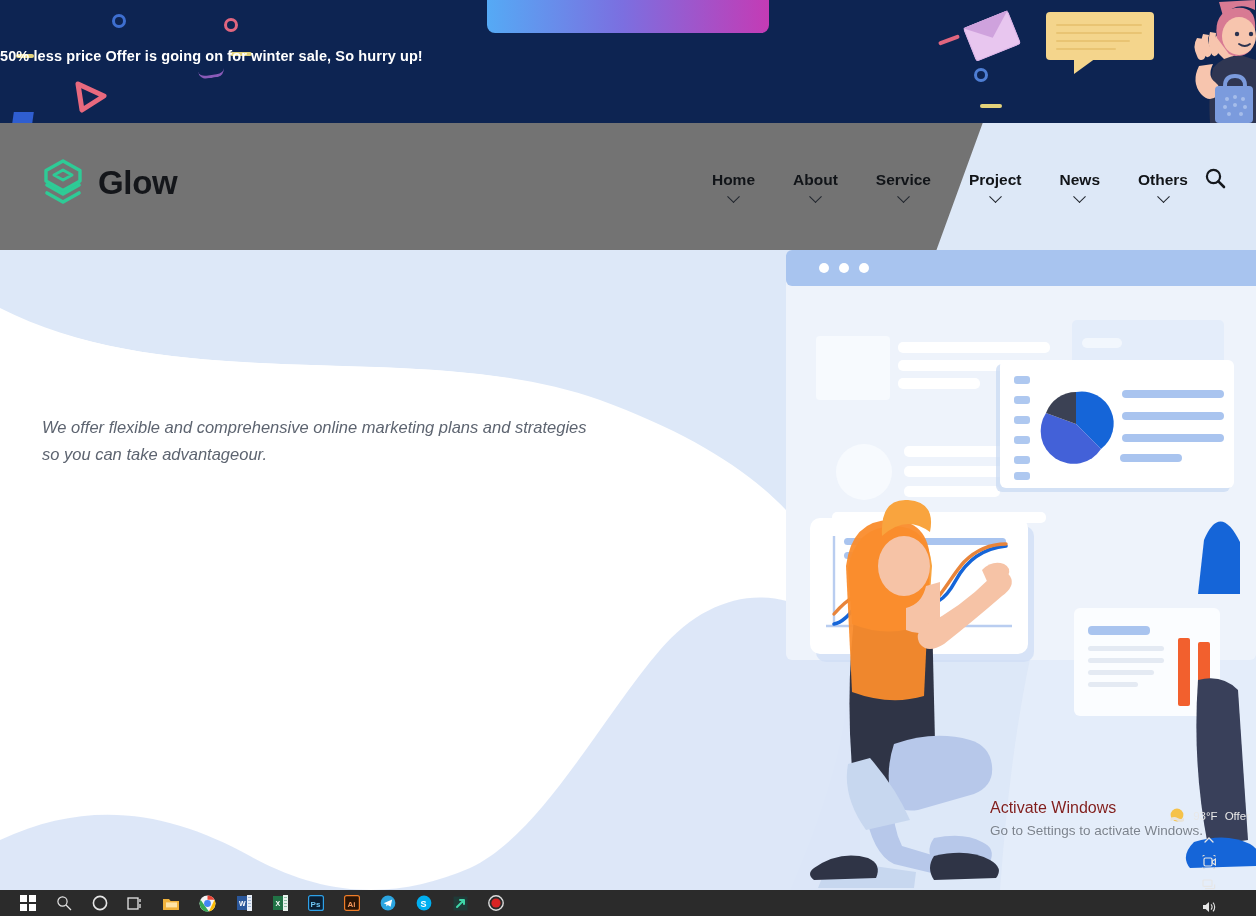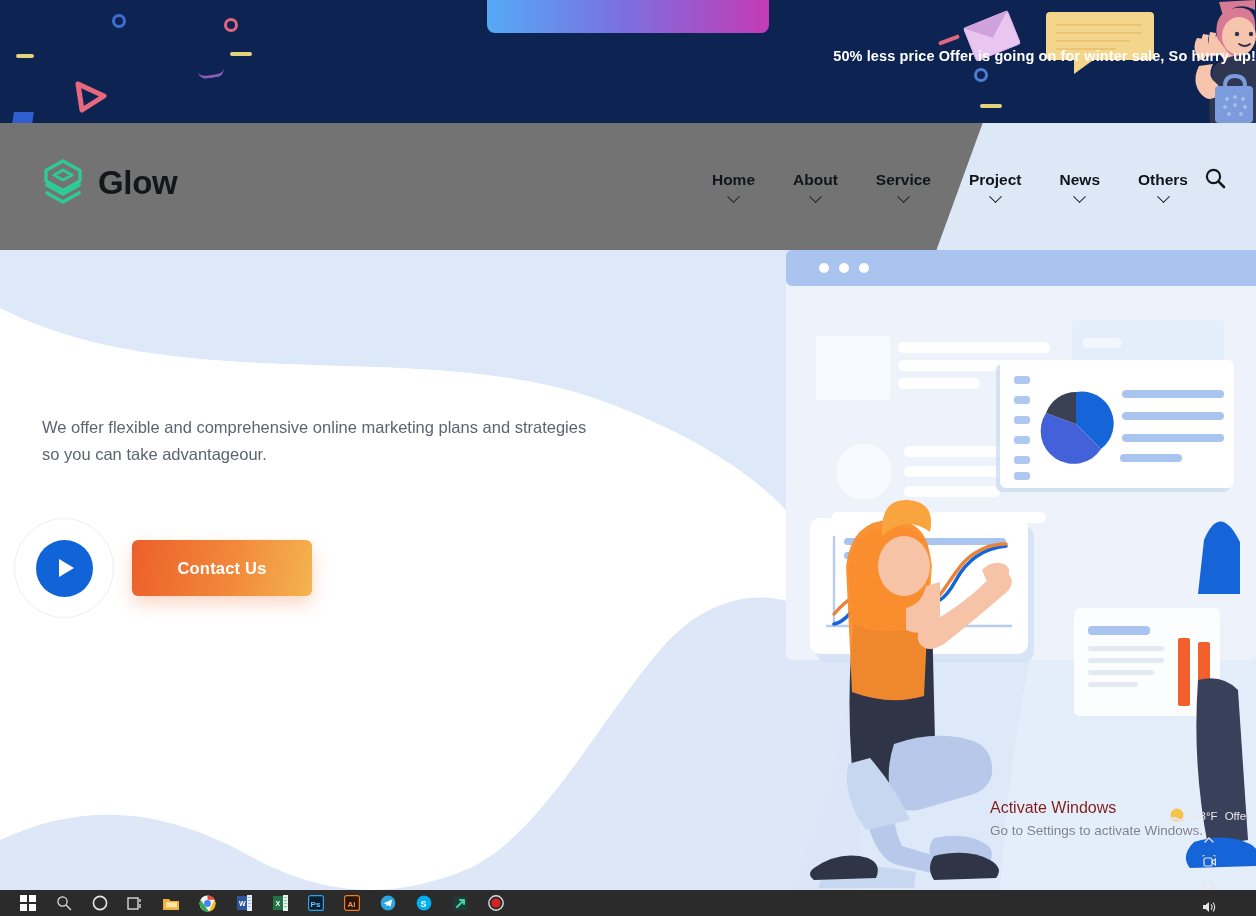--- a/index.html
+++ b/index.html
@@ -15,21 +15,21 @@
     position:absolute; left:0; top:0; width:1256px; height:123px;
     background:#0d2452; overflow:hidden;
   }
   .promo-gradient-bar{
     position:absolute; left:487px; top:-30px; width:282px; height:63px;
     border-radius:0 0 8px 8px;
     background:linear-gradient(90deg,#55aaf5 0%,#7b6fe0 48%,#c43bb5 100%);
   }
   .promo-text{
     position:absolute; left:0; top:48px; width:1256px;
-    text-align:right; color:#ffffff;
+    text-align:left; color:#ffffff;
     font-size:14.5px; font-weight:700; letter-spacing:.1px;
   }
   
   .deco{ position:absolute; }
   .ring{ border-radius:50%; background:transparent; }
   .dash{ height:4px; border-radius:3px; }
 
   
   .envelope{
     position:absolute; left:968px; top:18px; width:48px; height:36px;
@@ -83,21 +83,21 @@
     overflow:hidden; background:#ffffff;
   }
   .hero-bg{ position:absolute; inset:0; }
   .hero-left{ position:absolute; left:42px; top:140px; width:700px; z-index:4; }
   .hero-title{
     font-size:65px; line-height:79px; font-weight:800; color:#16181d;
     letter-spacing:-1.2px;
   }
   .hero-title .accent{ color:#1b6fec; }
   .hero-sub{
-    margin-top:24px; font-size:16.5px; line-height:27px; color:#5d6470; max-width:545px;
+    margin-top:24px; font-size:16.5px; line-height:27px; color:#5d6470; max-width:545px;font-style:italic;
   }
   .hero-cta{ margin-top:50px; display:flex; align-items:center; gap:18px; }
   .play-wrap{
     width:100px; height:100px; border-radius:50%;
     border:1px solid #e9eef6; display:flex; align-items:center; justify-content:center;
     margin-left:-28px; cursor:pointer; background:rgba(255,255,255,.5);
   }
   .play-btn{
     width:57px; height:57px; border-radius:50%; background:#1163d8;
     display:flex; align-items:center; justify-content:center; cursor:pointer;
@@ -353,28 +353,20 @@
 
     <g>
       <path d="M412 430 q24 -6 40 10 l10 150 l-40 6 q-16 -82 -10 -166 z" fill="#39405a"></path>
       <path d="M408 592 q32 -10 56 2 q14 8 6 22 l-66 2 q-10 -12 4 -26 z" fill="#1565d8"></path>
     </g>
   </svg>
 
   <div class="hero-left">
     <p class="hero-sub">We offer flexible and comprehensive online marketing plans and strategies so you can take advantageour.</p>
 
-    <div class="hero-cta">
-      <div class="play-wrap">
-        <div class="play-btn">
-          <span class="play-tri"></span>
-        </div>
-      </div>
-      <button class="contact-btn">Contact Us</button>
-    </div>
   </div>
 </section>
 
 <div class="watermark">
   <div class="wm-title">Activate Windows</div>
   <div class="wm-sub">Go to Settings to activate Windows.</div>
 </div>
 
 <div class="taskbar">
   <div class="tb-left">

